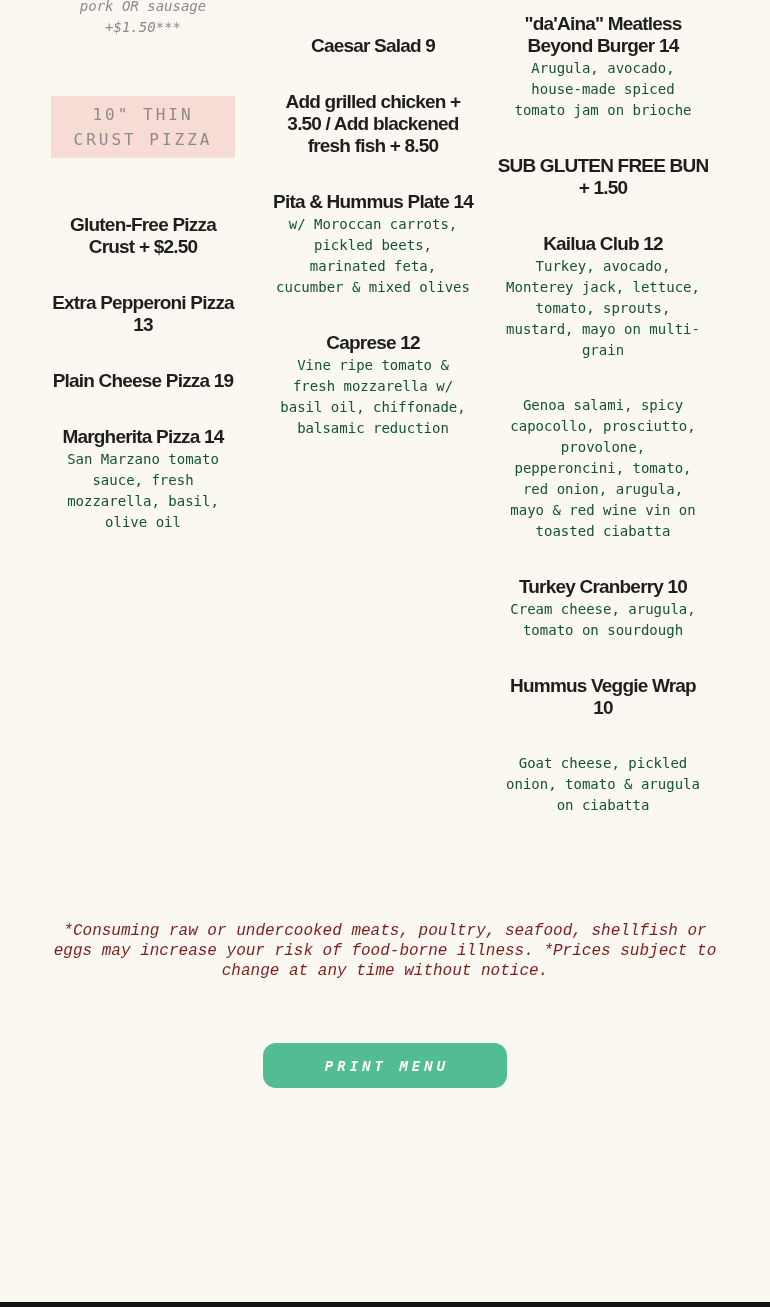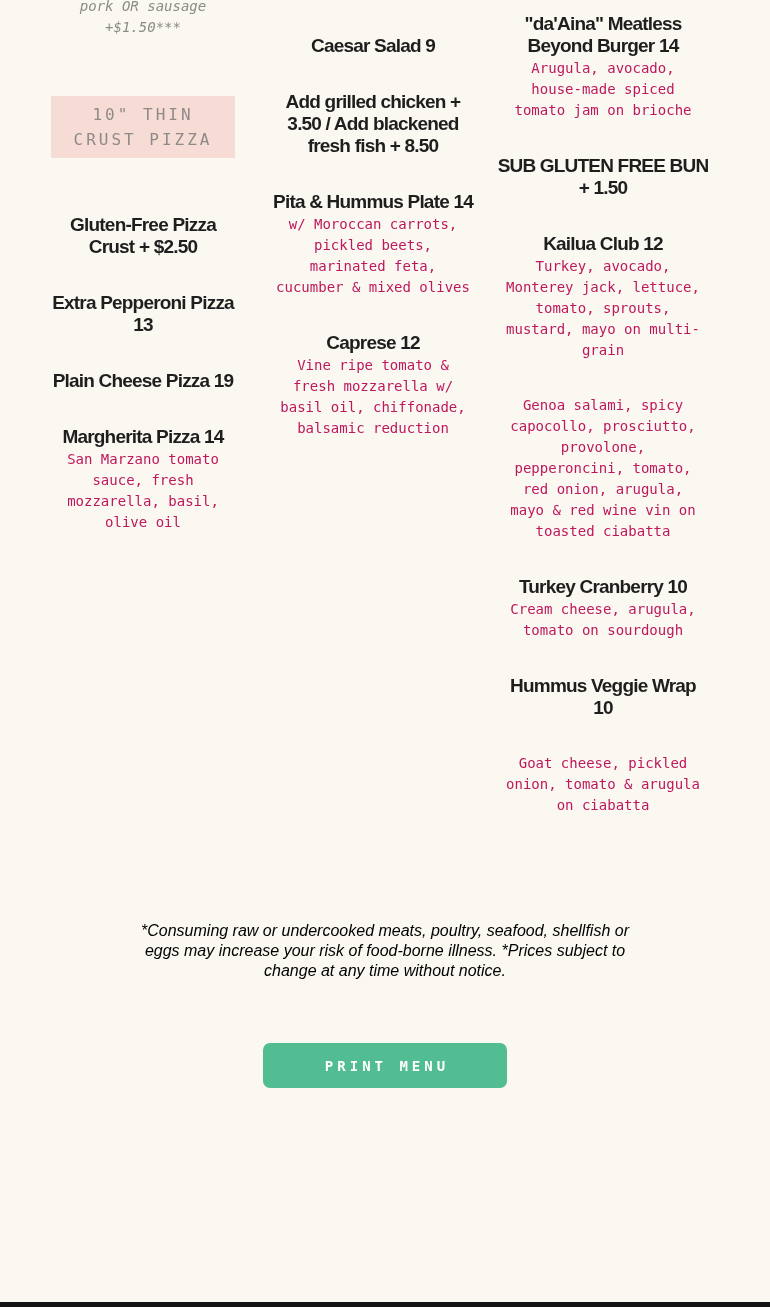--- a/index.html
+++ b/index.html
@@ -32,21 +32,21 @@
     line-height: 22px;
     font-weight: 700;
     letter-spacing: -0.8px;
     color: #1e1e1e;
     white-space: pre-line;
   }
   .item-desc {
     font-family: "DejaVu Sans Mono", monospace;
     font-size: 14px;
     line-height: 21px;
-    color: #be185d;
+    color: #14532d;
     white-space: pre-line;
     margin-top: 1px;
   }
   .overflow-desc {
     font-family: "DejaVu Sans Mono", monospace;
     font-style: italic;
     font-size: 14px;
     line-height: 21px;
     color: #8d8b87;
     white-space: pre-line;
@@ -67,42 +67,43 @@
     align-items: center;
     justify-content: center;
   }
   .first-left  { margin-top: -4px; }
   .first-mid   { margin-top: 35px; }
   .first-right { margin-top: 13px; }
   .footnote {
     margin-top: 71px;
     padding: 0 12px;
     text-align: center;
-    font-family: Liberation Sans, sans-serif;
+    font-family: Liberation Mono, monospace;
     font-style: italic;
     font-size: 16px;
     line-height: 20px;
-    color: #000000;
+    color: #7f1d1d;
     white-space: pre-line;
   }
   .print-btn {
     display: block;
     margin: 62px auto 0 auto;
     width: 244px;
     height: 45px;
     border: none;
-    border-radius: 7px;
+    border-radius: 13px;
     background: #52bd92;
     color: #ffffff;
     font-family: "DejaVu Sans Mono", monospace;
     font-weight: 700;
     font-size: 14px;
     letter-spacing: 4px;
     text-indent: 4px;
     cursor: pointer;
+    font-style: italic;
   }
   .bottom-bar {
     position: absolute;
     left: 0;
     right: 0;
     bottom: 0;
     height: 5px;
     background: #141414;
   }
 </style>

